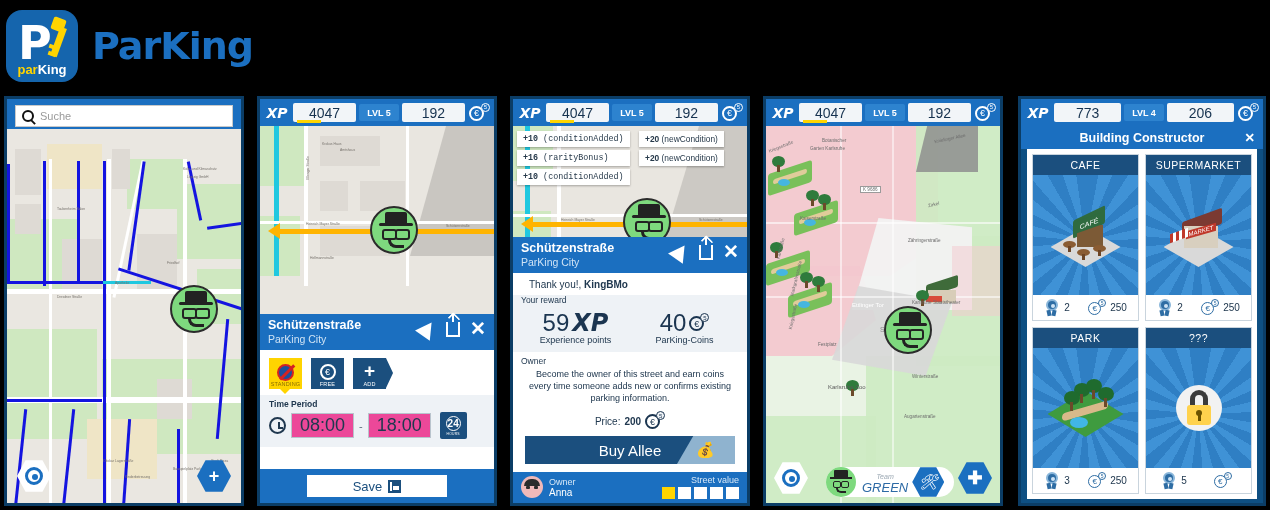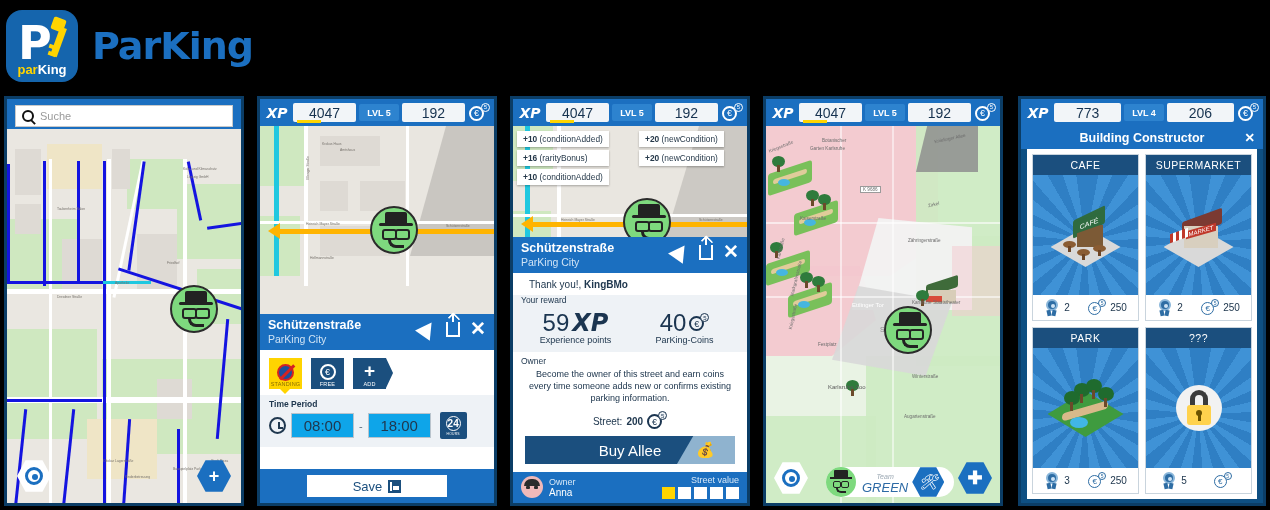--- a/index.html
+++ b/index.html
@@ -116,22 +116,22 @@
   .tag-tail { position:absolute; right:-7px; top:0; width:0;height:0;border-top:15.5px solid transparent;border-bottom:15.5px solid transparent;border-left:7px solid #1b4f7e;}
   .tag-point { position:absolute; left:11px; bottom:-5px; width:0;height:0;border-left:5px solid transparent;border-right:5px solid transparent;border-top:5px solid #ffd400;}
 
   
   .tp-wrap { background:#eef2f6; padding:4px 9px 8px; }
   .tp-label { font-size:8.5px; font-weight:bold; color:#20384f; margin-bottom:3px;}
   .tp-row { display:flex; align-items:center; gap:5px; }
   .clock-ico { width:17px;height:17px;border:2px solid #20384f;border-radius:50%;position:relative;flex:none;}
   .clock-ico::after{content:"";position:absolute;left:7px;top:3px;width:1.8px;height:6px;background:#20384f;}
   .clock-ico::before{content:"";position:absolute;left:7px;top:8px;width:5px;height:1.8px;background:#20384f;}
-  .time-in { background:#0ea5e9; border:1px solid #b9c4cd; height:25px; width:63px; display:flex; align-items:center;
-     justify-content:center; font-size:15px; color:#20384f;}
+  .time-in { background:#ec4899; border:1px solid #b9c4cd; height:25px; width:63px; display:flex; align-items:center;
+     justify-content:center; font-size:18px; color:#20384f;}
   .dash { font-size:11px; color:#5d6e7d;}
   .h24 { width:27px;height:27px;background:#1b4f7e;color:#fff;display:flex;align-items:center;justify-content:center;
      flex-direction:column; border-radius:2px; margin-left:4px;}
   .h24 .n { font-size:10px; font-weight:bold; line-height:9px; border:1.5px solid #fff; border-radius:50%; width:15px; height:15px; display:flex;align-items:center;justify-content:center;}
   .h24 .t { font-size:3.4px; letter-spacing:.2px; margin-top:1px;}
   .days-row { display:flex; align-items:center; gap:3px; margin-top:7px;}
   .cal-ico { width:17px;height:16px;border:2px solid #20384f;position:relative;flex:none;border-radius:2px;}
   .cal-ico::after{content:"";position:absolute;left:0;right:0;top:0;height:4px;background:#20384f;}
   .cal-ico::before{content:"";position:absolute;left:2px;bottom:2px;width:5px;height:5px;background:#20384f;}
   .day { width:25px;height:17px;background:#ffd400;color:#3b3000;font-size:8.5px;font-weight:bold;
@@ -503,21 +503,21 @@
       <div class="osm-lbl" style="left:48px;top:92px;">Heinrich Mayer Straße</div>
       <div class="arrow-street" style="left:18px;top:96px;width:220px;"></div>
       <div class="arrow-head" style="left:8px;top:90px;"></div>
       <div class="avatar-marker" style="left:110px;top:72px;">
         <div class="am-hat"></div>
           <div class="am-brim"></div>
           <div class="am-eyes"></div>
           <div class="am-mouth"></div>
       </div>
 
-      <div class="toast-col" style="left:4px;top:5px;">
+      <div class="toast-col" style="left:4px;top:5px;font-family:Liberation Mono, monospace;">
         <div class="toast">
           <b>+10</b> <span>(conditionAdded)</span>
         </div>
         <div class="toast">
           <b>+16</b> <span>(rarityBonus)</span>
         </div>
         <div class="toast">
           <b>+10</b> <span>(conditionAdded)</span>
         </div>
       </div>
@@ -565,21 +565,21 @@
                 <span class="s">5</span>
               </span>
           </div>
           <div class="rw-sub">ParKing-Coins</div>
         </div>
       </div>
 
       <div class="owner-lbl">Owner</div>
       <div class="owner-desc">Become the owner of this street and earn coins every time someone adds new or confirms existing parking information.</div>
       <div class="price-row">
-        <span>Street:</span>
+        <span>Price:</span>
         <b>200</b>
         <span class="coin-dark">
             <span class="c">€</span>
             <span class="s">5</span>
           </span>
       </div>
       <div class="buy-btn">
         <span>Buy Allee</span>
         <span class="buy-tail">
             <span class="money-hand">💰</span>

